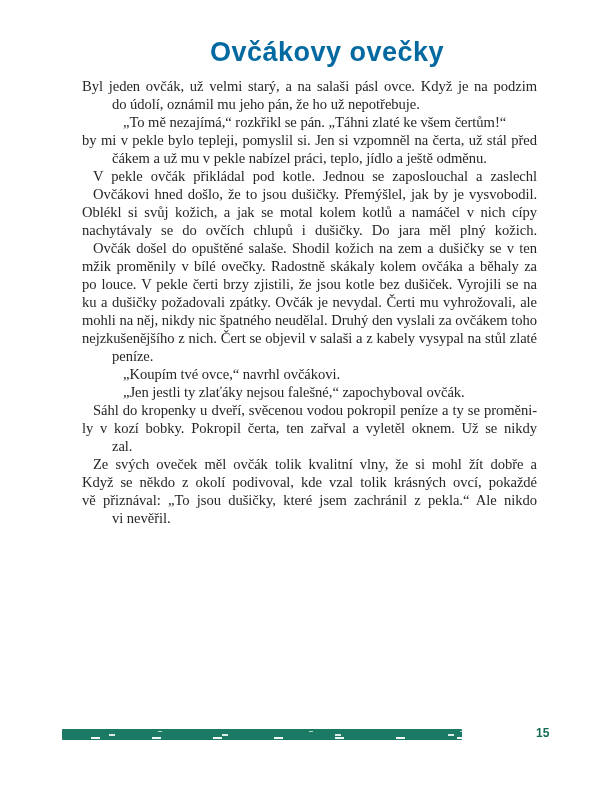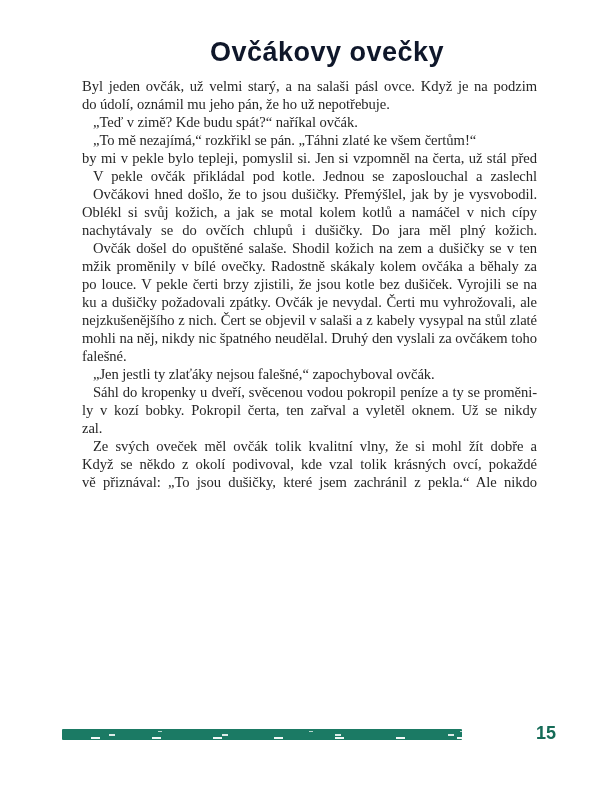--- a/index.html
+++ b/index.html
@@ -20,21 +20,21 @@
     background: #ffffff;
   }
   .title {
     margin: 38px 0 0 0;
     text-align: center;
     font-family: "Liberation Sans", sans-serif;
     font-weight: bold;
     font-size: 27px;
     line-height: 28px;
     letter-spacing: 0.5px;
-    color: #0f172a;
+    color: #0369a1;
     padding-left: 40px;
   }
   .story {
     position: absolute;
     left: 82px;
     top: 77px;
     width: 455px;
     color: #262626;
     font-size: 14.6px;
     letter-spacing: -0.05px;
@@ -43,20 +43,21 @@
   .line {
     height: 18px;
     line-height: 18px;
     overflow: hidden;
     text-align: justify;
     text-align-last: justify;
     white-space: normal;
   }
   .line.last {
     text-align-last: left;
+    margin-left: 30px;
   }
   .line.indent {
     text-indent: 11px;
   }
   .footer-bar {
     position: absolute;
     left: 62px;
     top: 729px;
     width: 400px;
     height: 11px;
@@ -70,72 +71,74 @@
     background-repeat: no-repeat;
     border-radius: 1px;
   }
   .page-number {
     position: absolute;
     left: 536px;
     top: 722px;
     width: 40px;
     font-family: "Liberation Sans", sans-serif;
     font-weight: bold;
-    font-size: 18px;
+    font-size: 12px;
     line-height: 22px;
     color: #156b57;
   }
 </style>
 </head>
 <body>
 
 <div class="page">
   <h1 class="title">Ovčákovy ovečky</h1>
 
   <div class="story">
       <div class="paragraph">
         <div class="line">Byl jeden ovčák, už velmi starý, a na salaši pásl ovce. Když je na podzim sehnal</div>
         <div class="line last">do údolí, oznámil mu jeho pán, že ho už nepotřebuje.</div>
       </div>
       <div class="paragraph">
-        <div class="line last indent">„Teď v zimě? Kde budu spát?“ naříkal ovčák.</div>
-      </div>
-      <div class="paragraph">
         <div class="line last indent">„To mě nezajímá,“ rozkřikl se pán. „Táhni zlaté ke všem čertům!“</div>
       </div>
       <div class="paragraph">
         <div class="line">by mi v pekle bylo tepleji, pomyslil si. Jen si vzpomněl na čerta, už stál před ov-</div>
+        <div class="line last">čákem a už mu v pekle nabízel práci, teplo, jídlo a ještě odměnu.</div>
       </div>
       <div class="paragraph">
         <div class="line indent">V pekle ovčák přikládal pod kotle. Jednou se zaposlouchal a zaslechl hlásky:</div>
       </div>
       <div class="paragraph">
         <div class="line indent">Ovčákovi hned došlo, že to jsou dušičky. Přemýšlel, jak by je vysvobodil.</div>
         <div class="line">Oblékl si svůj kožich, a jak se motal kolem kotlů a namáčel v nich cípy kožichu,</div>
         <div class="line">nachytávaly se do ovčích chlupů i dušičky. Do jara měl plný kožich. Poděkoval</div>
       </div>
       <div class="paragraph">
         <div class="line indent">Ovčák došel do opuštěné salaše. Shodil kožich na zem a dušičky se v ten oka-</div>
         <div class="line">mžik proměnily v bílé ovečky. Radostně skákaly kolem ovčáka a běhaly za ním</div>
         <div class="line">po louce. V pekle čerti brzy zjistili, že jsou kotle bez dušiček. Vyrojili se na lou-</div>
         <div class="line">ku a dušičky požadovali zpátky. Ovčák je nevydal. Čerti mu vyhrožovali, ale ne-</div>
+        <div class="line">mohli na něj, nikdy nic špatného neudělal. Druhý den vyslali za ovčákem toho</div>
         <div class="line">nejzkušenějšího z nich. Čert se objevil v salaši a z kabely vysypal na stůl zlaté</div>
-        <div class="line">mohli na něj, nikdy nic špatného neudělal. Druhý den vyslali za ovčákem toho</div>
-        <div class="line last">falešné.</div>
+        <div class="line last">peníze.</div>
+      </div>
+      <div class="paragraph">
+        <div class="line last indent">„Koupím tvé ovce,“ navrhl ovčákovi.</div>
       </div>
       <div class="paragraph">
         <div class="line last indent">„Jen jestli ty zlaťáky nejsou falešné,“ zapochyboval ovčák.</div>
       </div>
       <div class="paragraph">
         <div class="line indent">Sáhl do kropenky u dveří, svěcenou vodou pokropil peníze a ty se proměni-</div>
         <div class="line">ly v kozí bobky. Pokropil čerta, ten zařval a vyletěl oknem. Už se nikdy neuká-</div>
         <div class="line last">zal.</div>
       </div>
       <div class="paragraph">
         <div class="line indent">Ze svých oveček měl ovčák tolik kvalitní vlny, že si mohl žít dobře a pokojně.</div>
         <div class="line">Když se někdo z okolí podivoval, kde vzal tolik krásných ovcí, pokaždé pravdi-</div>
         <div class="line">vě přiznával: „To jsou dušičky, které jsem zachránil z pekla.“ Ale nikdo ovčáko-</div>
+        <div class="line last">vi nevěřil.</div>
       </div>
     </div>
 
   <div class="footer-bar"></div>
   <div class="page-number">15</div>
 </div>
 
 </body></html>

